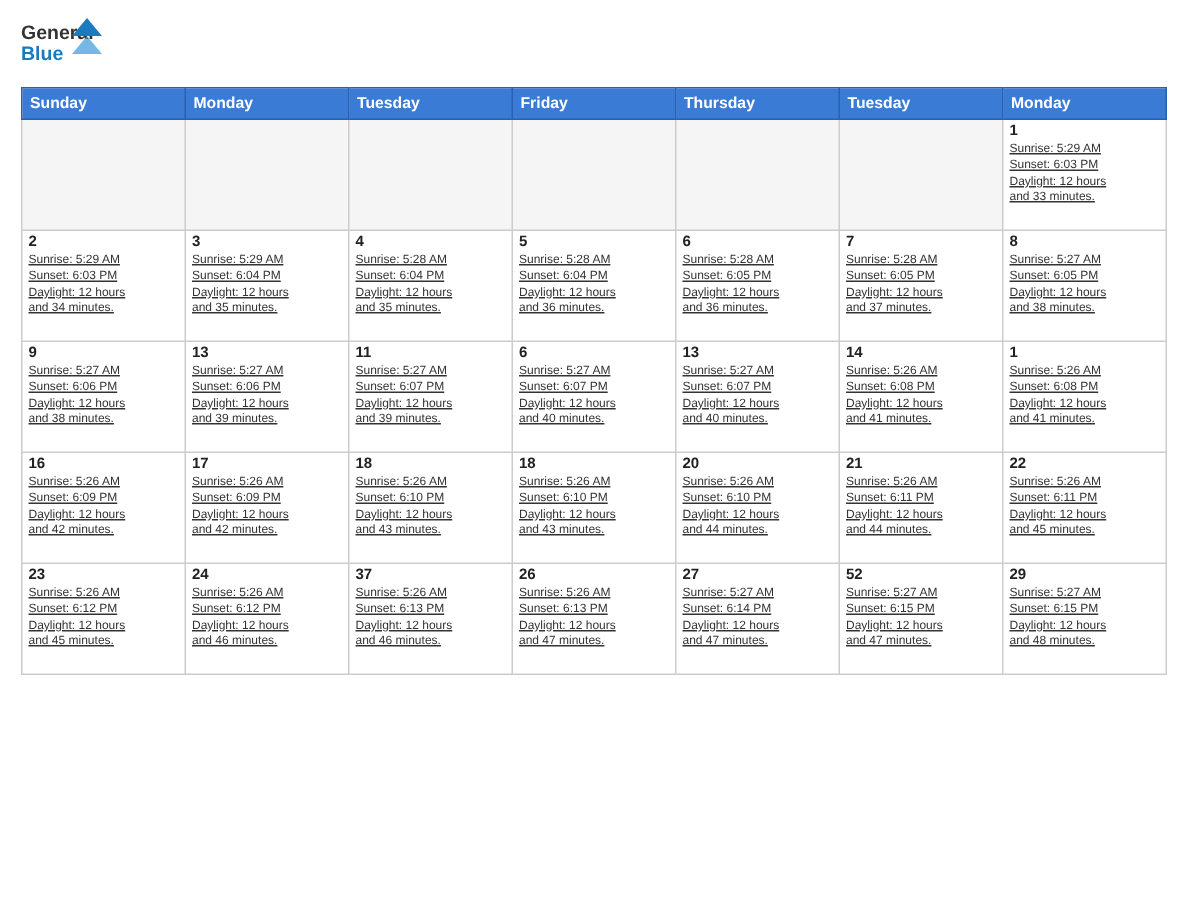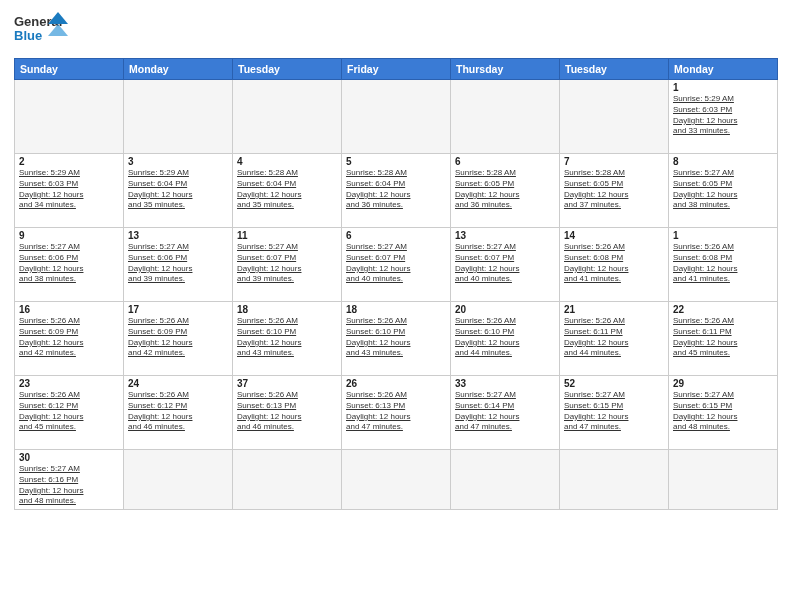--- a/index.html
+++ b/index.html
@@ -306,51 +306,36 @@
 and 46 minutes.</div>
           </td>
           <td>
             <span class="day-num">26</span>
             <div class="day-info" style="white-space: pre-line;">Sunrise: 5:26 AM
 Sunset: 6:13 PM
 Daylight: 12 hours
 and 47 minutes.</div>
           </td>
           <td>
-            <span class="day-num">33</span>
+            <span class="day-num">27</span>
             <div class="day-info" style="white-space: pre-line;">Sunrise: 5:27 AM
 Sunset: 6:14 PM
 Daylight: 12 hours
 and 47 minutes.</div>
           </td>
           <td>
             <span class="day-num">52</span>
             <div class="day-info" style="white-space: pre-line;">Sunrise: 5:27 AM
 Sunset: 6:15 PM
 Daylight: 12 hours
 and 47 minutes.</div>
           </td>
           <td>
             <span class="day-num">29</span>
             <div class="day-info" style="white-space: pre-line;">Sunrise: 5:27 AM
 Sunset: 6:15 PM
 Daylight: 12 hours
 and 48 minutes.</div>
           </td>
-        </tr>
-        <tr class="last-row">
-          <td>
-            <span class="day-num">30</span>
-            <div class="day-info" style="white-space: pre-line;">Sunrise: 5:27 AM
-Sunset: 6:16 PM
-Daylight: 12 hours
-and 48 minutes.</div>
-          </td>
-          <td class="empty"></td>
-          <td class="empty"></td>
-          <td class="empty"></td>
-          <td class="empty"></td>
-          <td class="empty"></td>
-          <td class="empty"></td>
         </tr>
       </tbody>
   </table>
 </div>
 
 </body></html>

